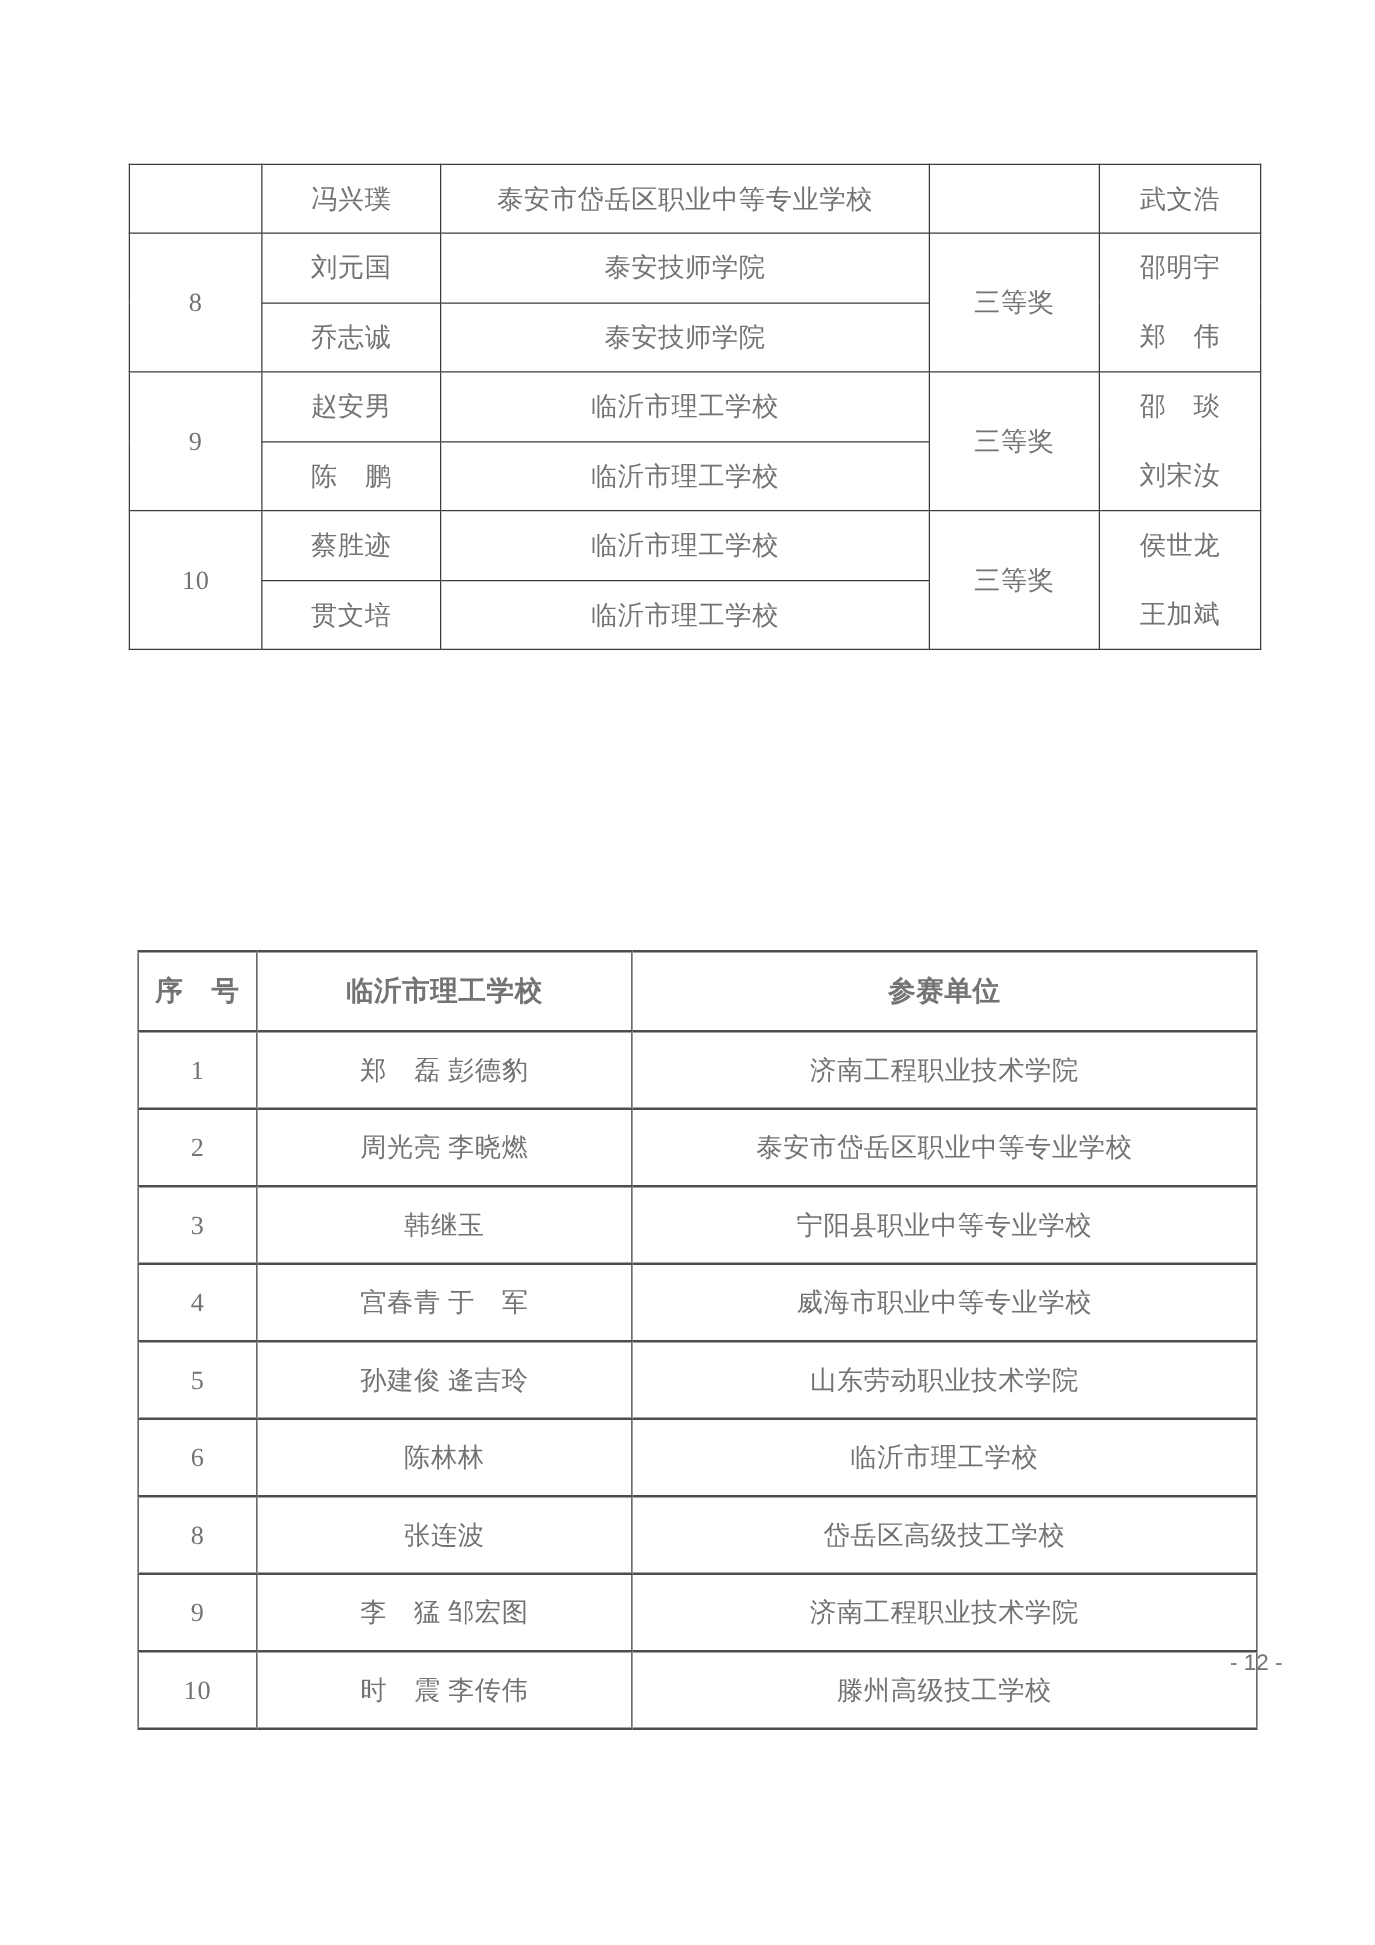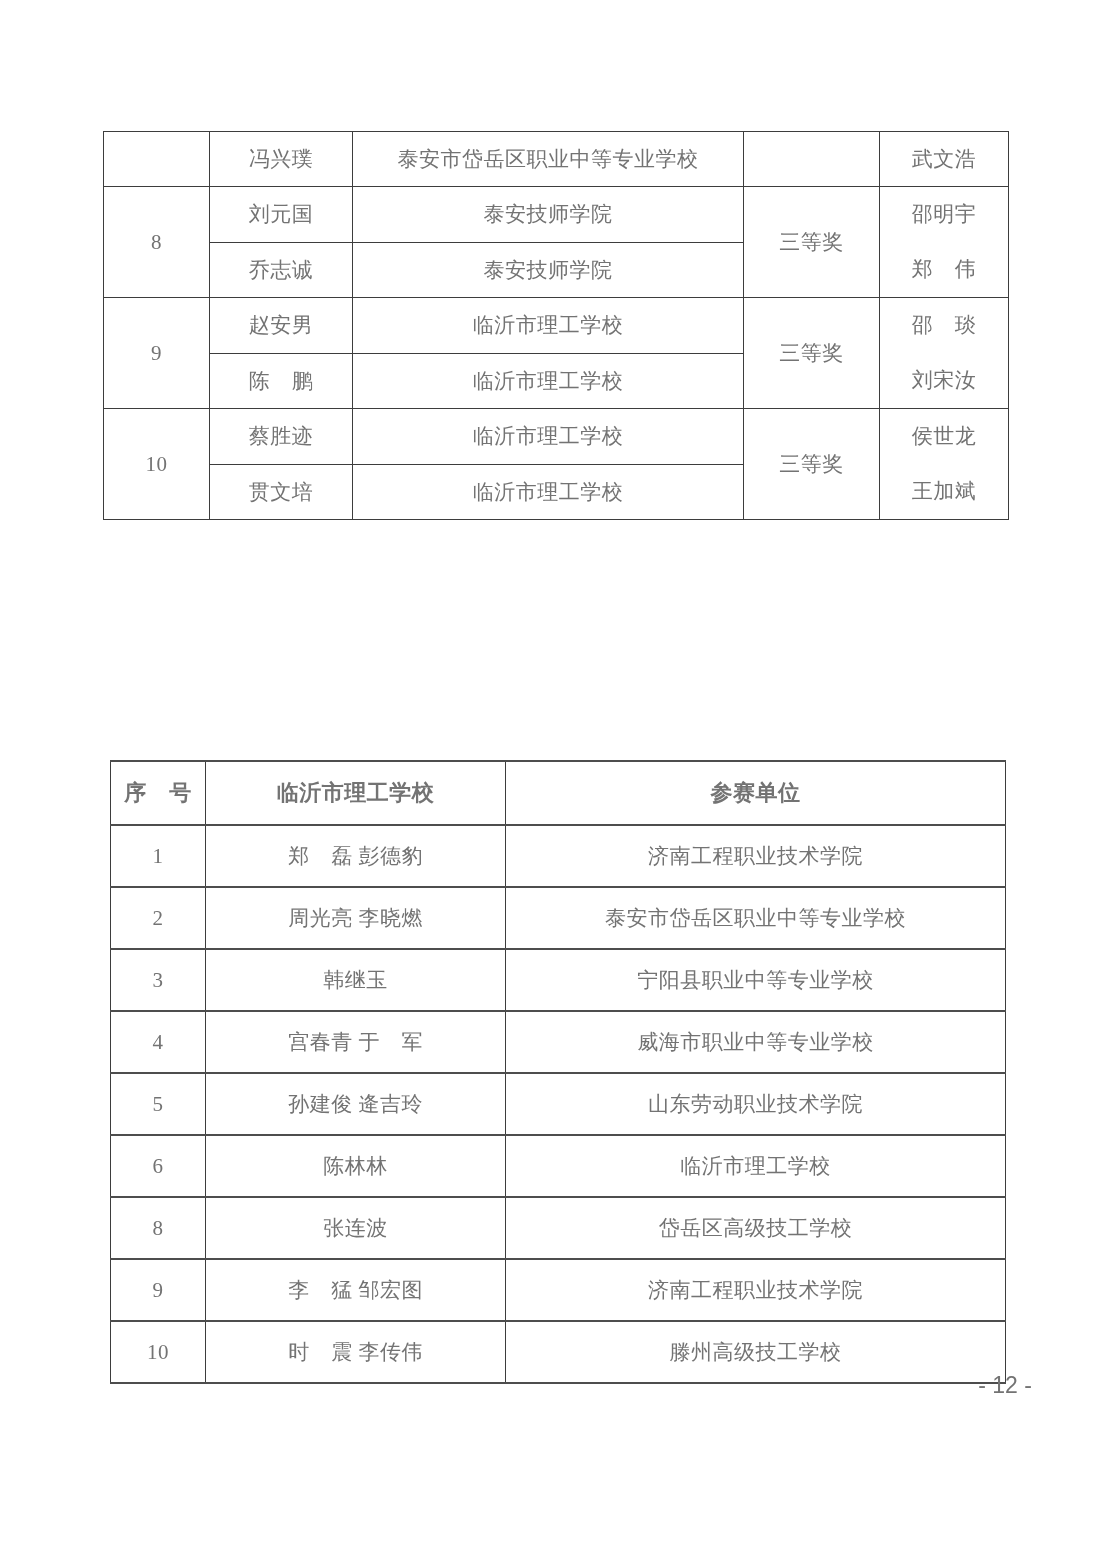--- a/index.html
+++ b/index.html
@@ -40,22 +40,22 @@
   .teachers th, .teachers td {
     border-left:1.6px solid #3d3d3d; border-right:1.6px solid #3d3d3d;
     border-top:2px solid #4d4d4d; border-bottom:2px solid #4d4d4d;
     text-align:center; vertical-align:middle;
     font-size:21px; height:55px; padding:16px 4px; letter-spacing:0.5px;
   }
   .teachers th { height:58px; font-size:22px; font-weight:bold; }
 
   
   .page-number {
-    position:absolute; left:950px; top:1372px; width:110px;
-    font-size:23px; text-align:center;
+    position:absolute; left:950px; top:1320px; width:110px;
+    font-size:18px; text-align:center;
     font-family:"Liberation Sans","DejaVu Sans",sans-serif;
   }
 </style>
 </head>
 <body>
 
 <div class="page">
 
   <table class="awards">
     <colgroup>

